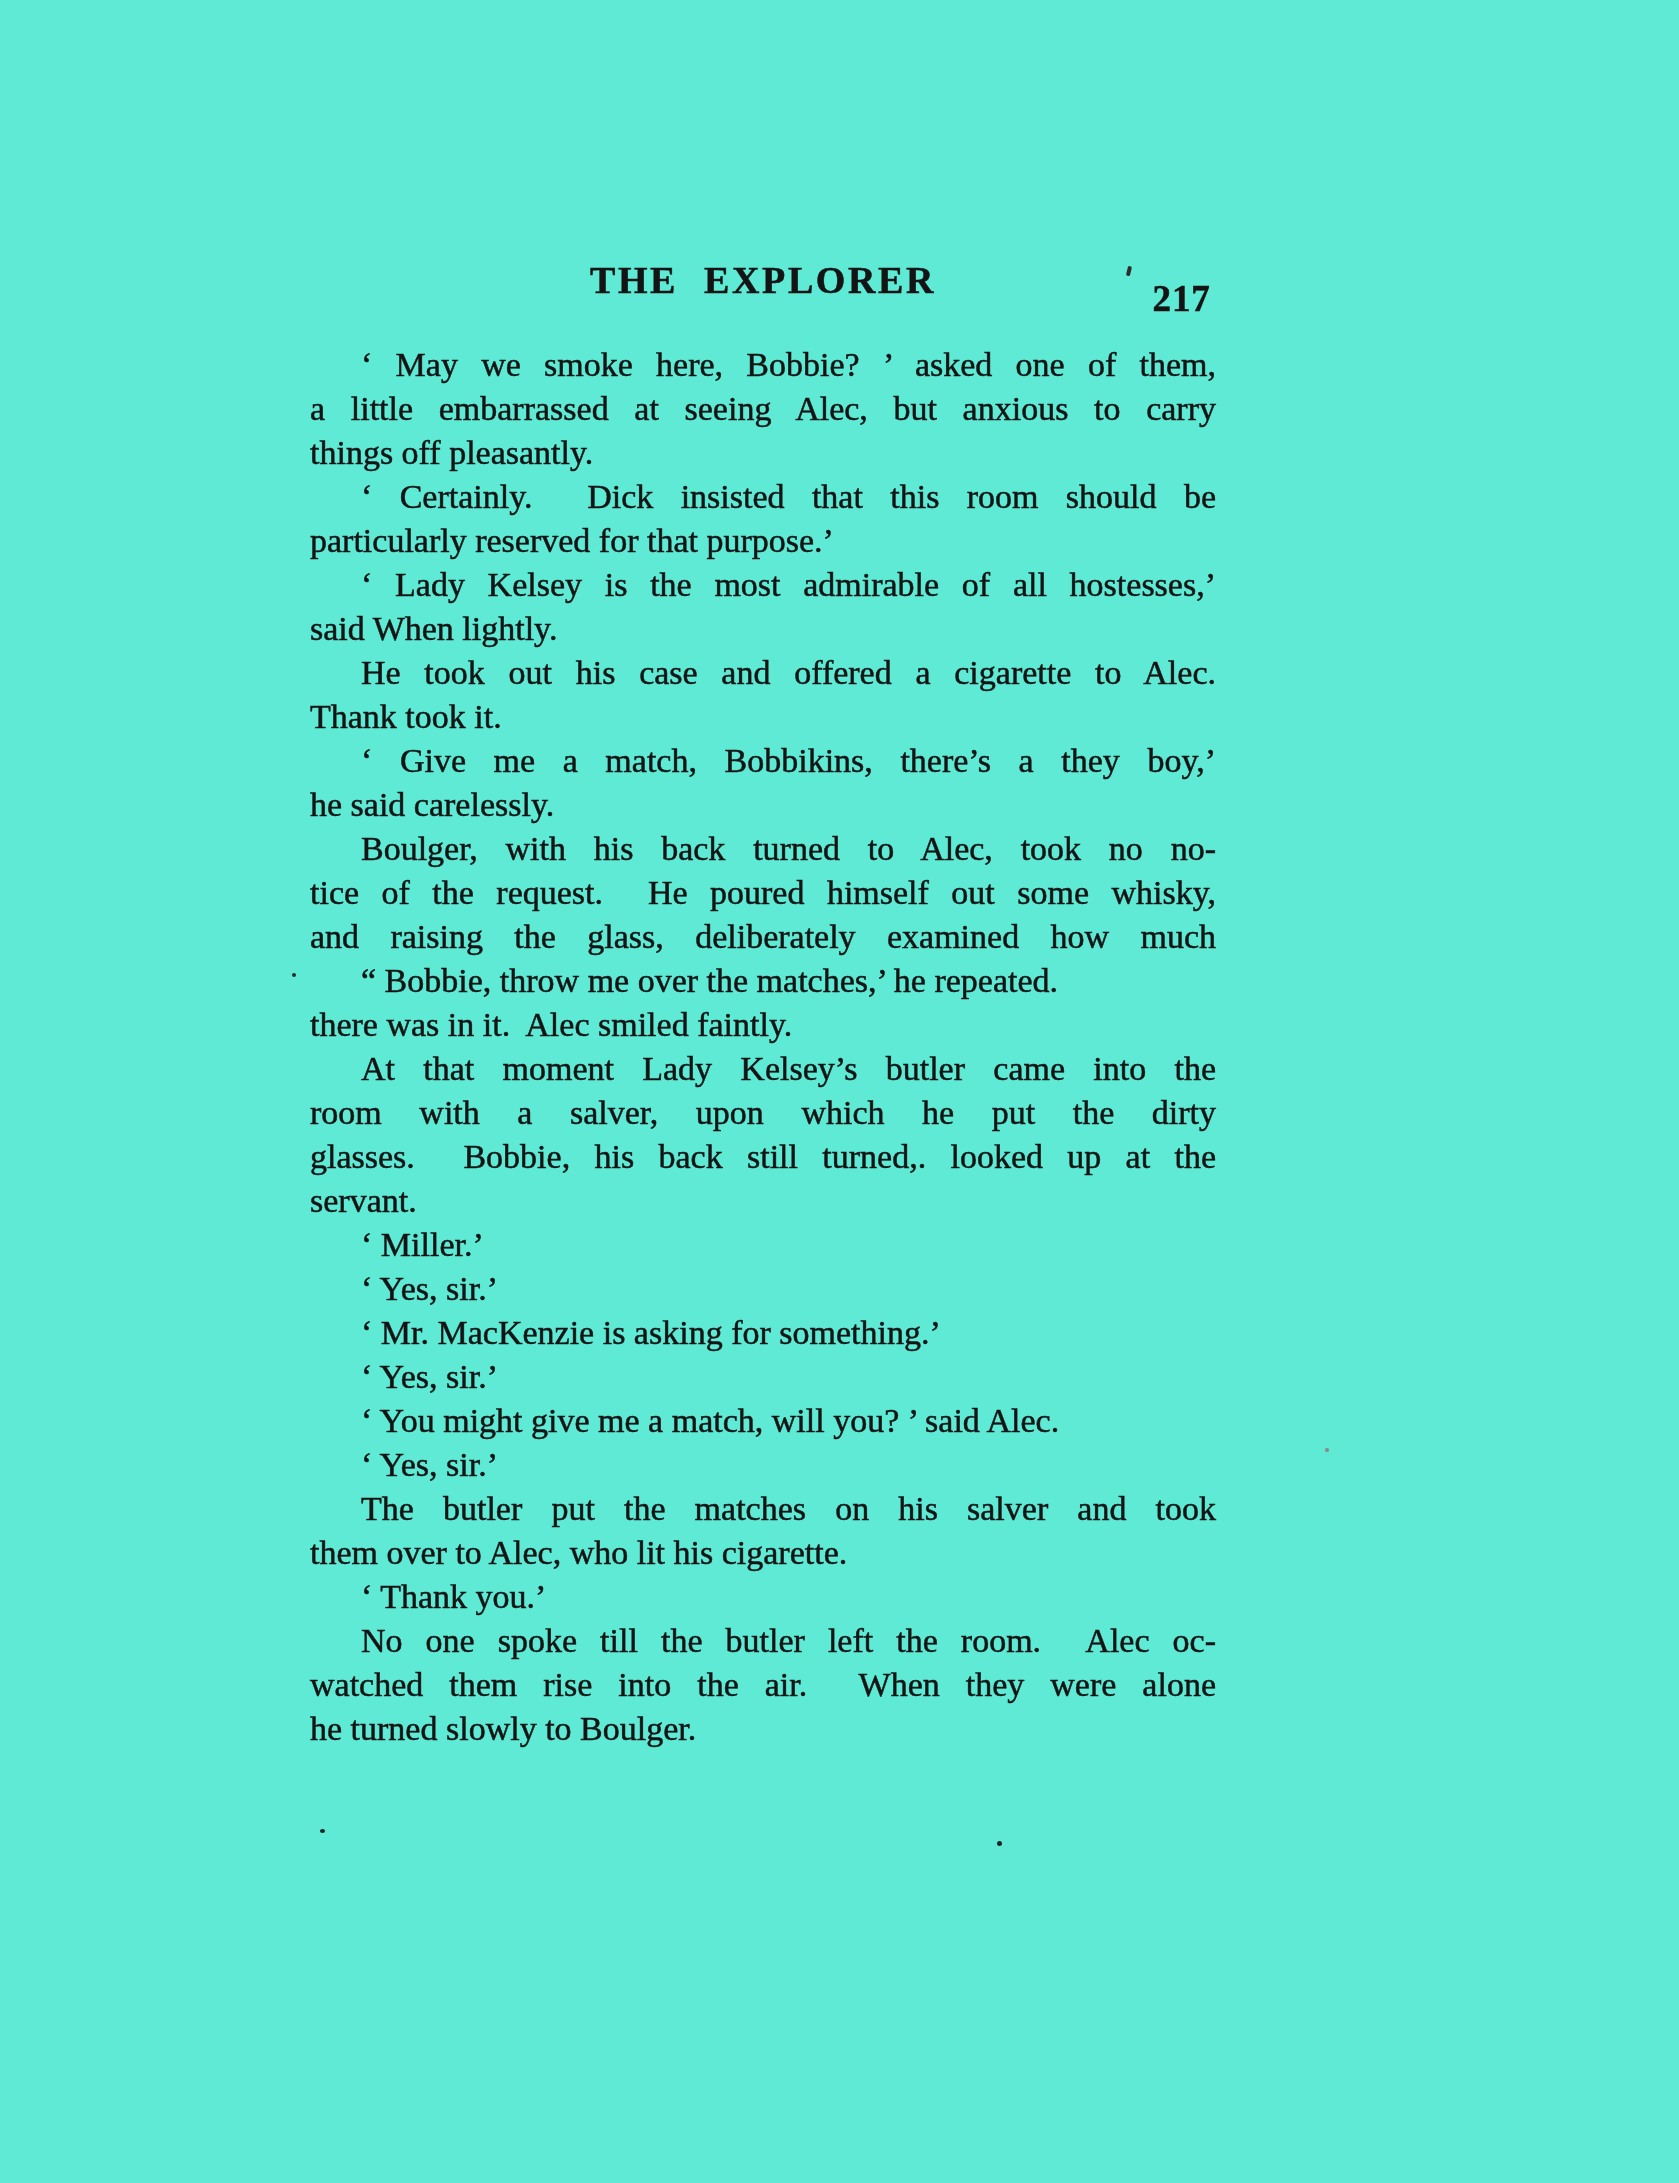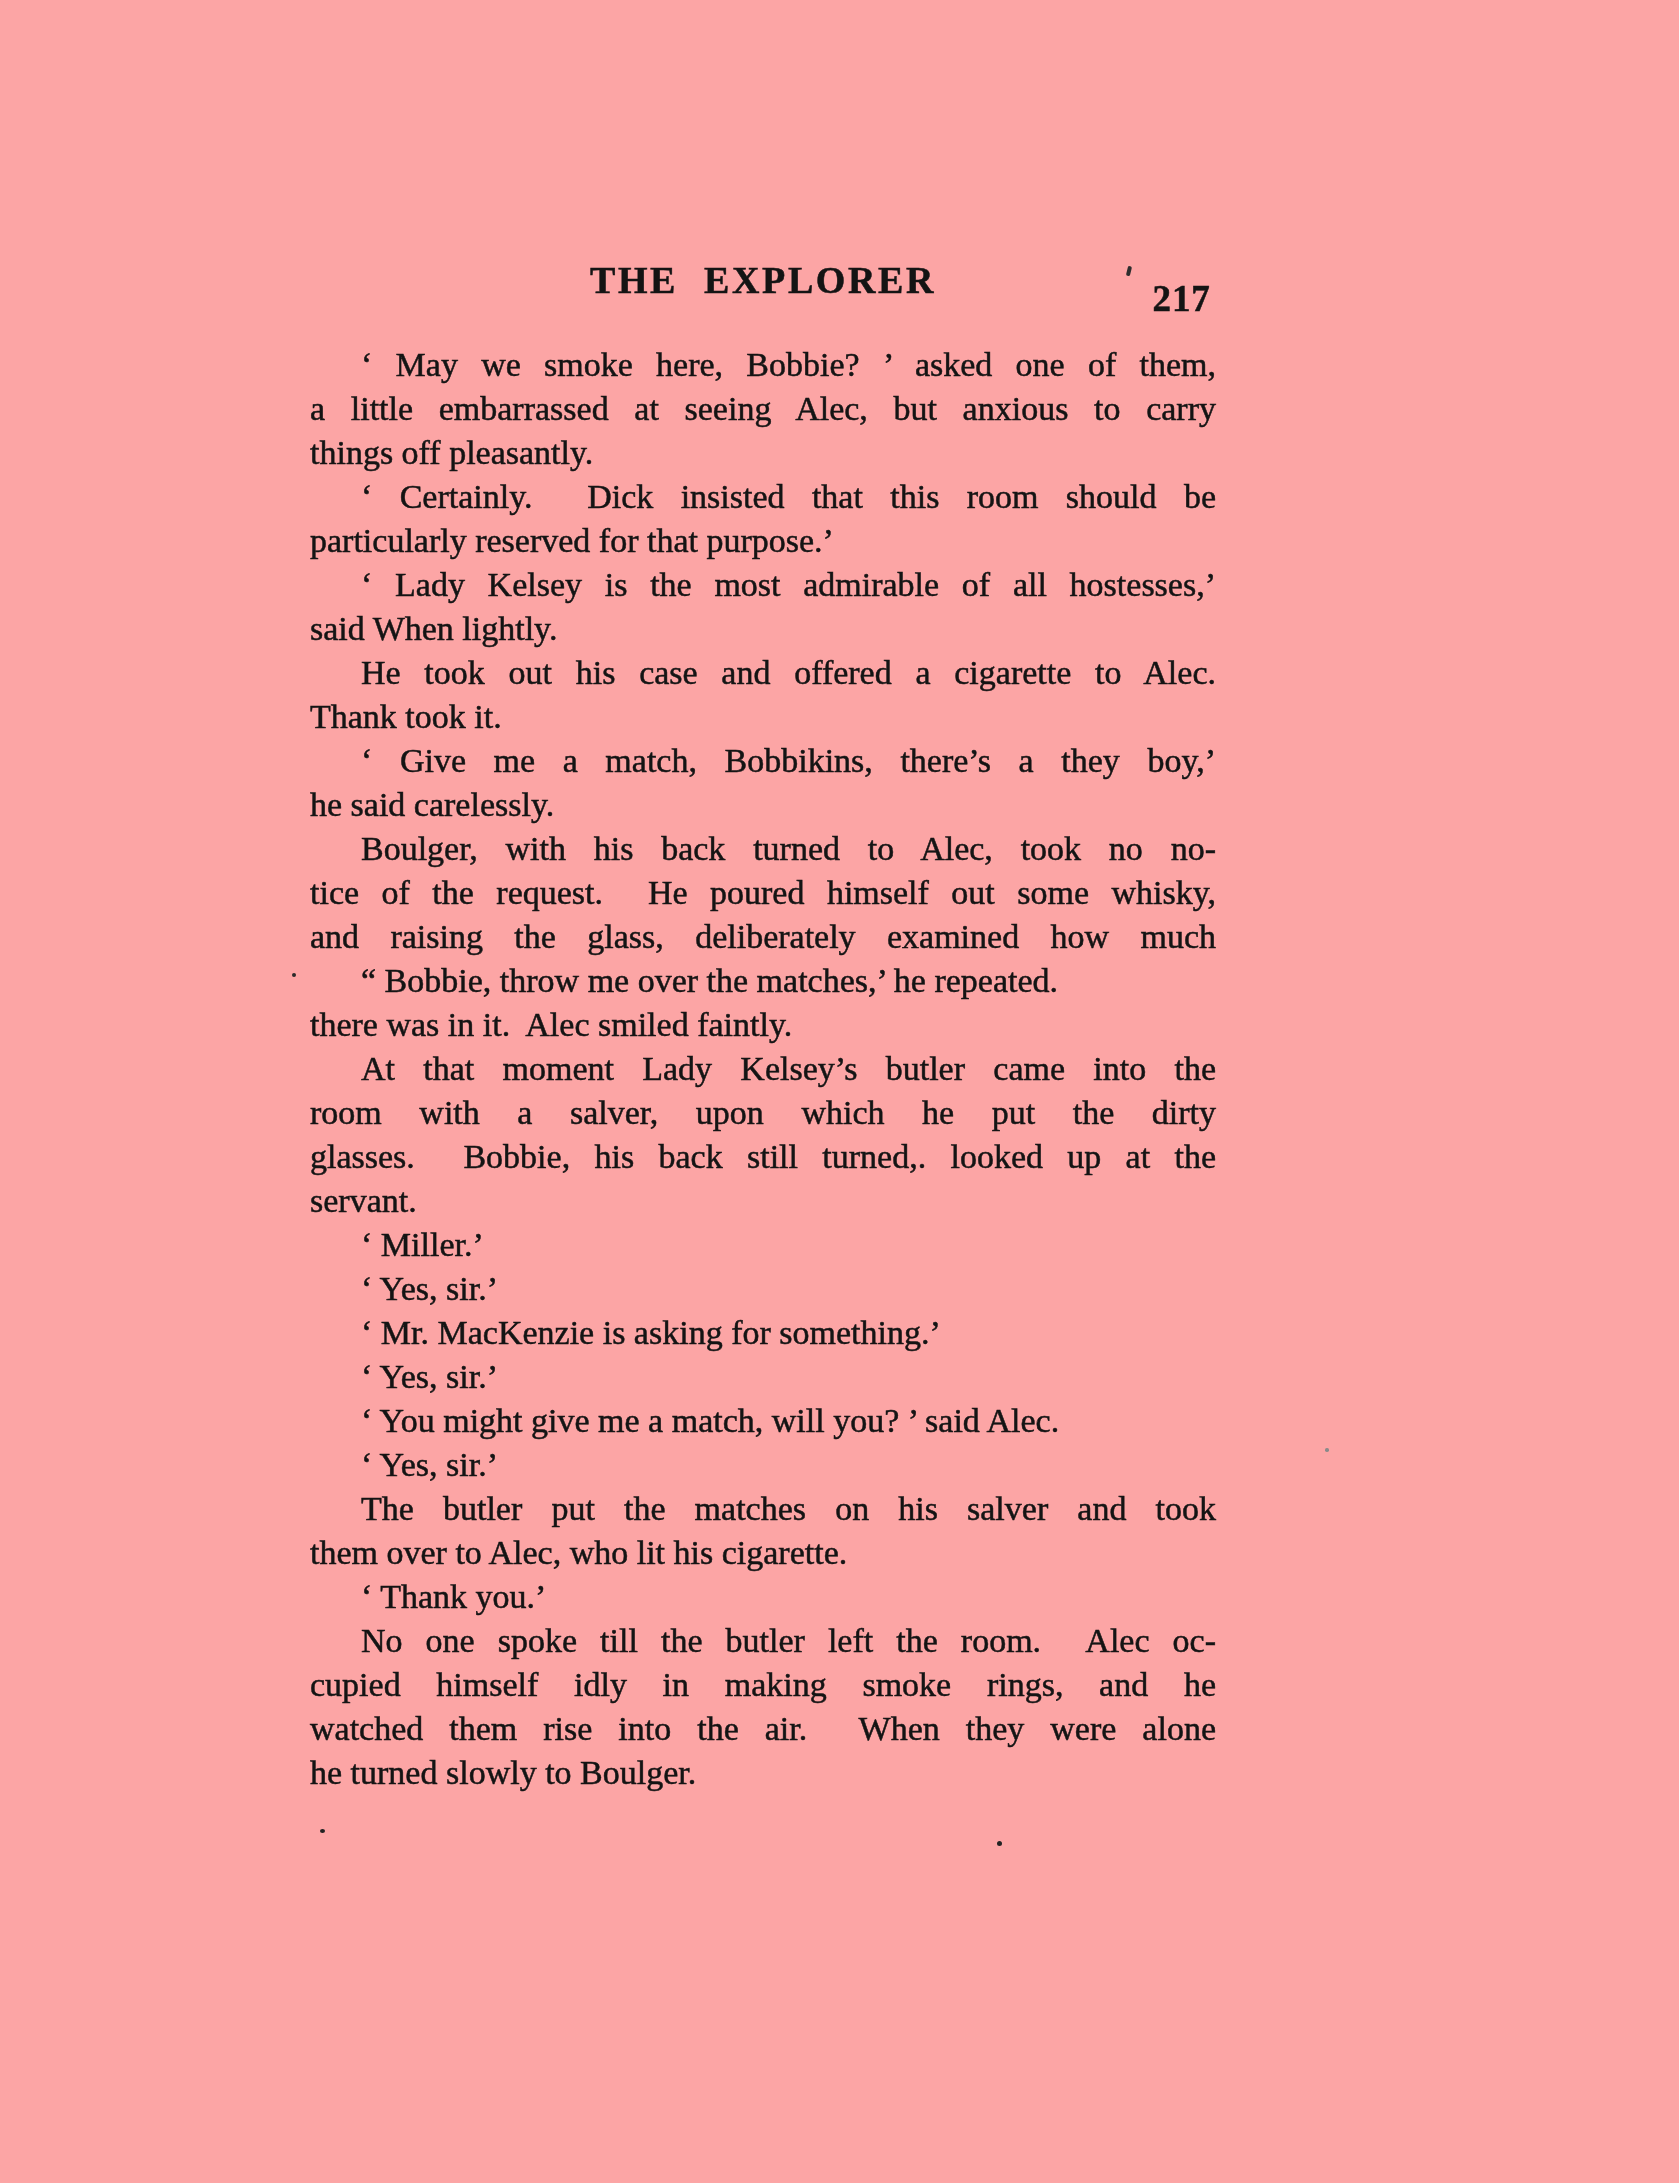--- a/index.html
+++ b/index.html
@@ -1,20 +1,20 @@
 <!DOCTYPE html>
 <html style="font-size:14px"><head>
 <meta charset="utf-8">
 <style>
   html, body { margin: 0; padding: 0; background: #ffffff; }
   .page {
     position: relative;
     width: 1680px;
     height: 2183px;
-    background: #fca5a5;
+    background: #5eead4;
     overflow: hidden;
     font-family: "Liberation Serif", "DejaVu Serif", serif;
     color: #141414;
   }
   
   .running-header {
     position: absolute;
     left: 310px;
     top: 258px;
     width: 906px;
@@ -103,21 +103,20 @@
     <div class="line indent end">‘ Miller.’</div>
     <div class="line indent end">‘ Yes, sir.’</div>
     <div class="line indent end">‘ Mr. MacKenzie is asking for something.’</div>
     <div class="line indent end">‘ Yes, sir.’</div>
     <div class="line indent end">‘ You might give me a match, will you? ’ said Alec.</div>
     <div class="line indent end">‘ Yes, sir.’</div>
     <div class="line indent">The butler put the matches on his salver and took</div>
     <div class="line end">them over to Alec, who lit his cigarette.</div>
     <div class="line indent end">‘ Thank you.’</div>
     <div class="line indent">No one spoke till the butler left the room.&nbsp; Alec oc-</div>
-    <div class="line">cupied himself idly in making smoke rings, and he</div>
     <div class="line">watched them rise into the air.&nbsp; When they were alone</div>
     <div class="line end">he turned slowly to Boulger.</div>
   </div>
 
   <div class="speck tick" style="left:1127px; top:266px; width:3.5px; height:9.7px; background:#2e2e2e;"></div>
   <div class="speck" style="left:292px; top:973px; width:4.4px; height:4.4px; background:#2a2a2a;"></div>
   <div class="speck" style="left:320px; top:1829px; width:5.3px; height:4.4px;"></div>
   <div class="speck" style="left:997px; top:1841px; width:5.3px; height:5.3px;"></div>
   <div class="speck" style="left:1325px; top:1448px; width:3.5px; height:3.5px; background:#8a8a8a;"></div>
 

